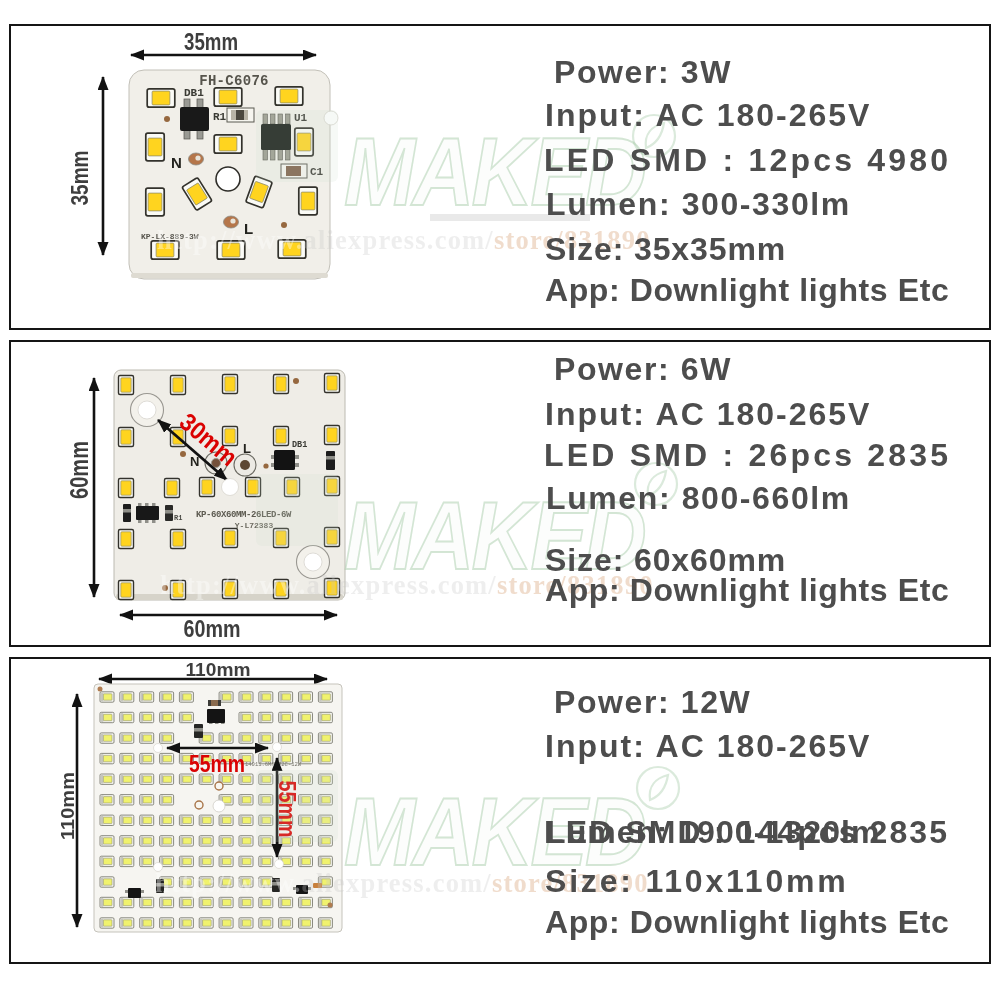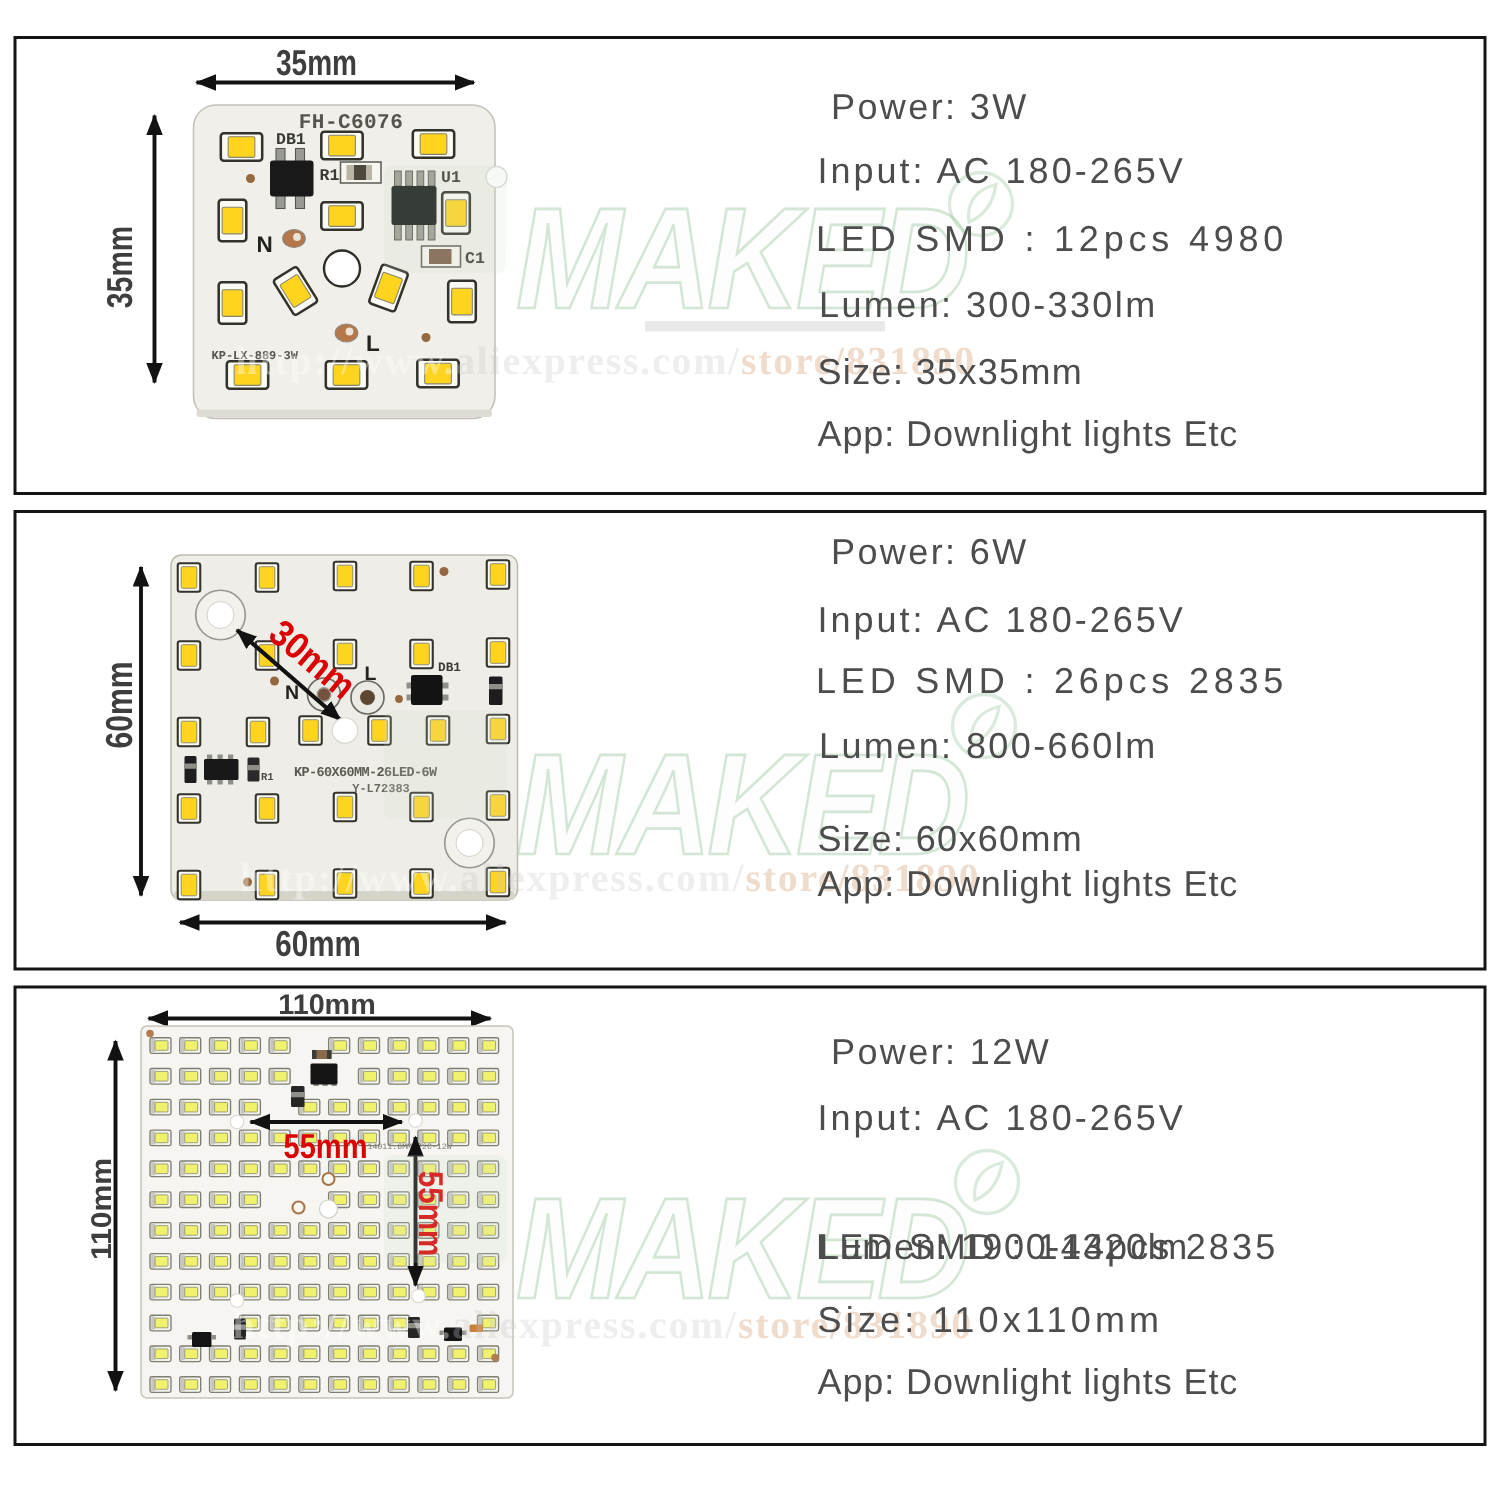--- a/index.html
+++ b/index.html
@@ -1,19 +1,19 @@
 <!DOCTYPE html>
 <html><head>
 <meta charset="utf-8">
 <style>
 html,body{margin:0;padding:0;background:#fff;}
 body{width:1000px;height:1000px;position:relative;font-family:"Liberation Sans",sans-serif;overflow:hidden;}
 .panel{position:absolute;left:9px;width:978px;border:2px solid #151515;background:#fff;}
 svg.ov{position:absolute;left:0;top:0;}
-.spec{position:absolute;font-weight:normal;color:#4d4d4d;font-size:24px;white-space:nowrap;line-height:32px;}
+.spec{position:absolute;font-weight:bold;color:#4d4d4d;font-size:32px;white-space:nowrap;line-height:32px;}
 </style>
 </head>
 <body>
 
 <div class="panel" id="p1" style="top:24px;height:302px"></div>
 
 <div class="panel" id="p2" style="top:340px;height:303px"></div>
 
 <div class="panel" id="p3" style="top:657px;height:303px"></div>
 

